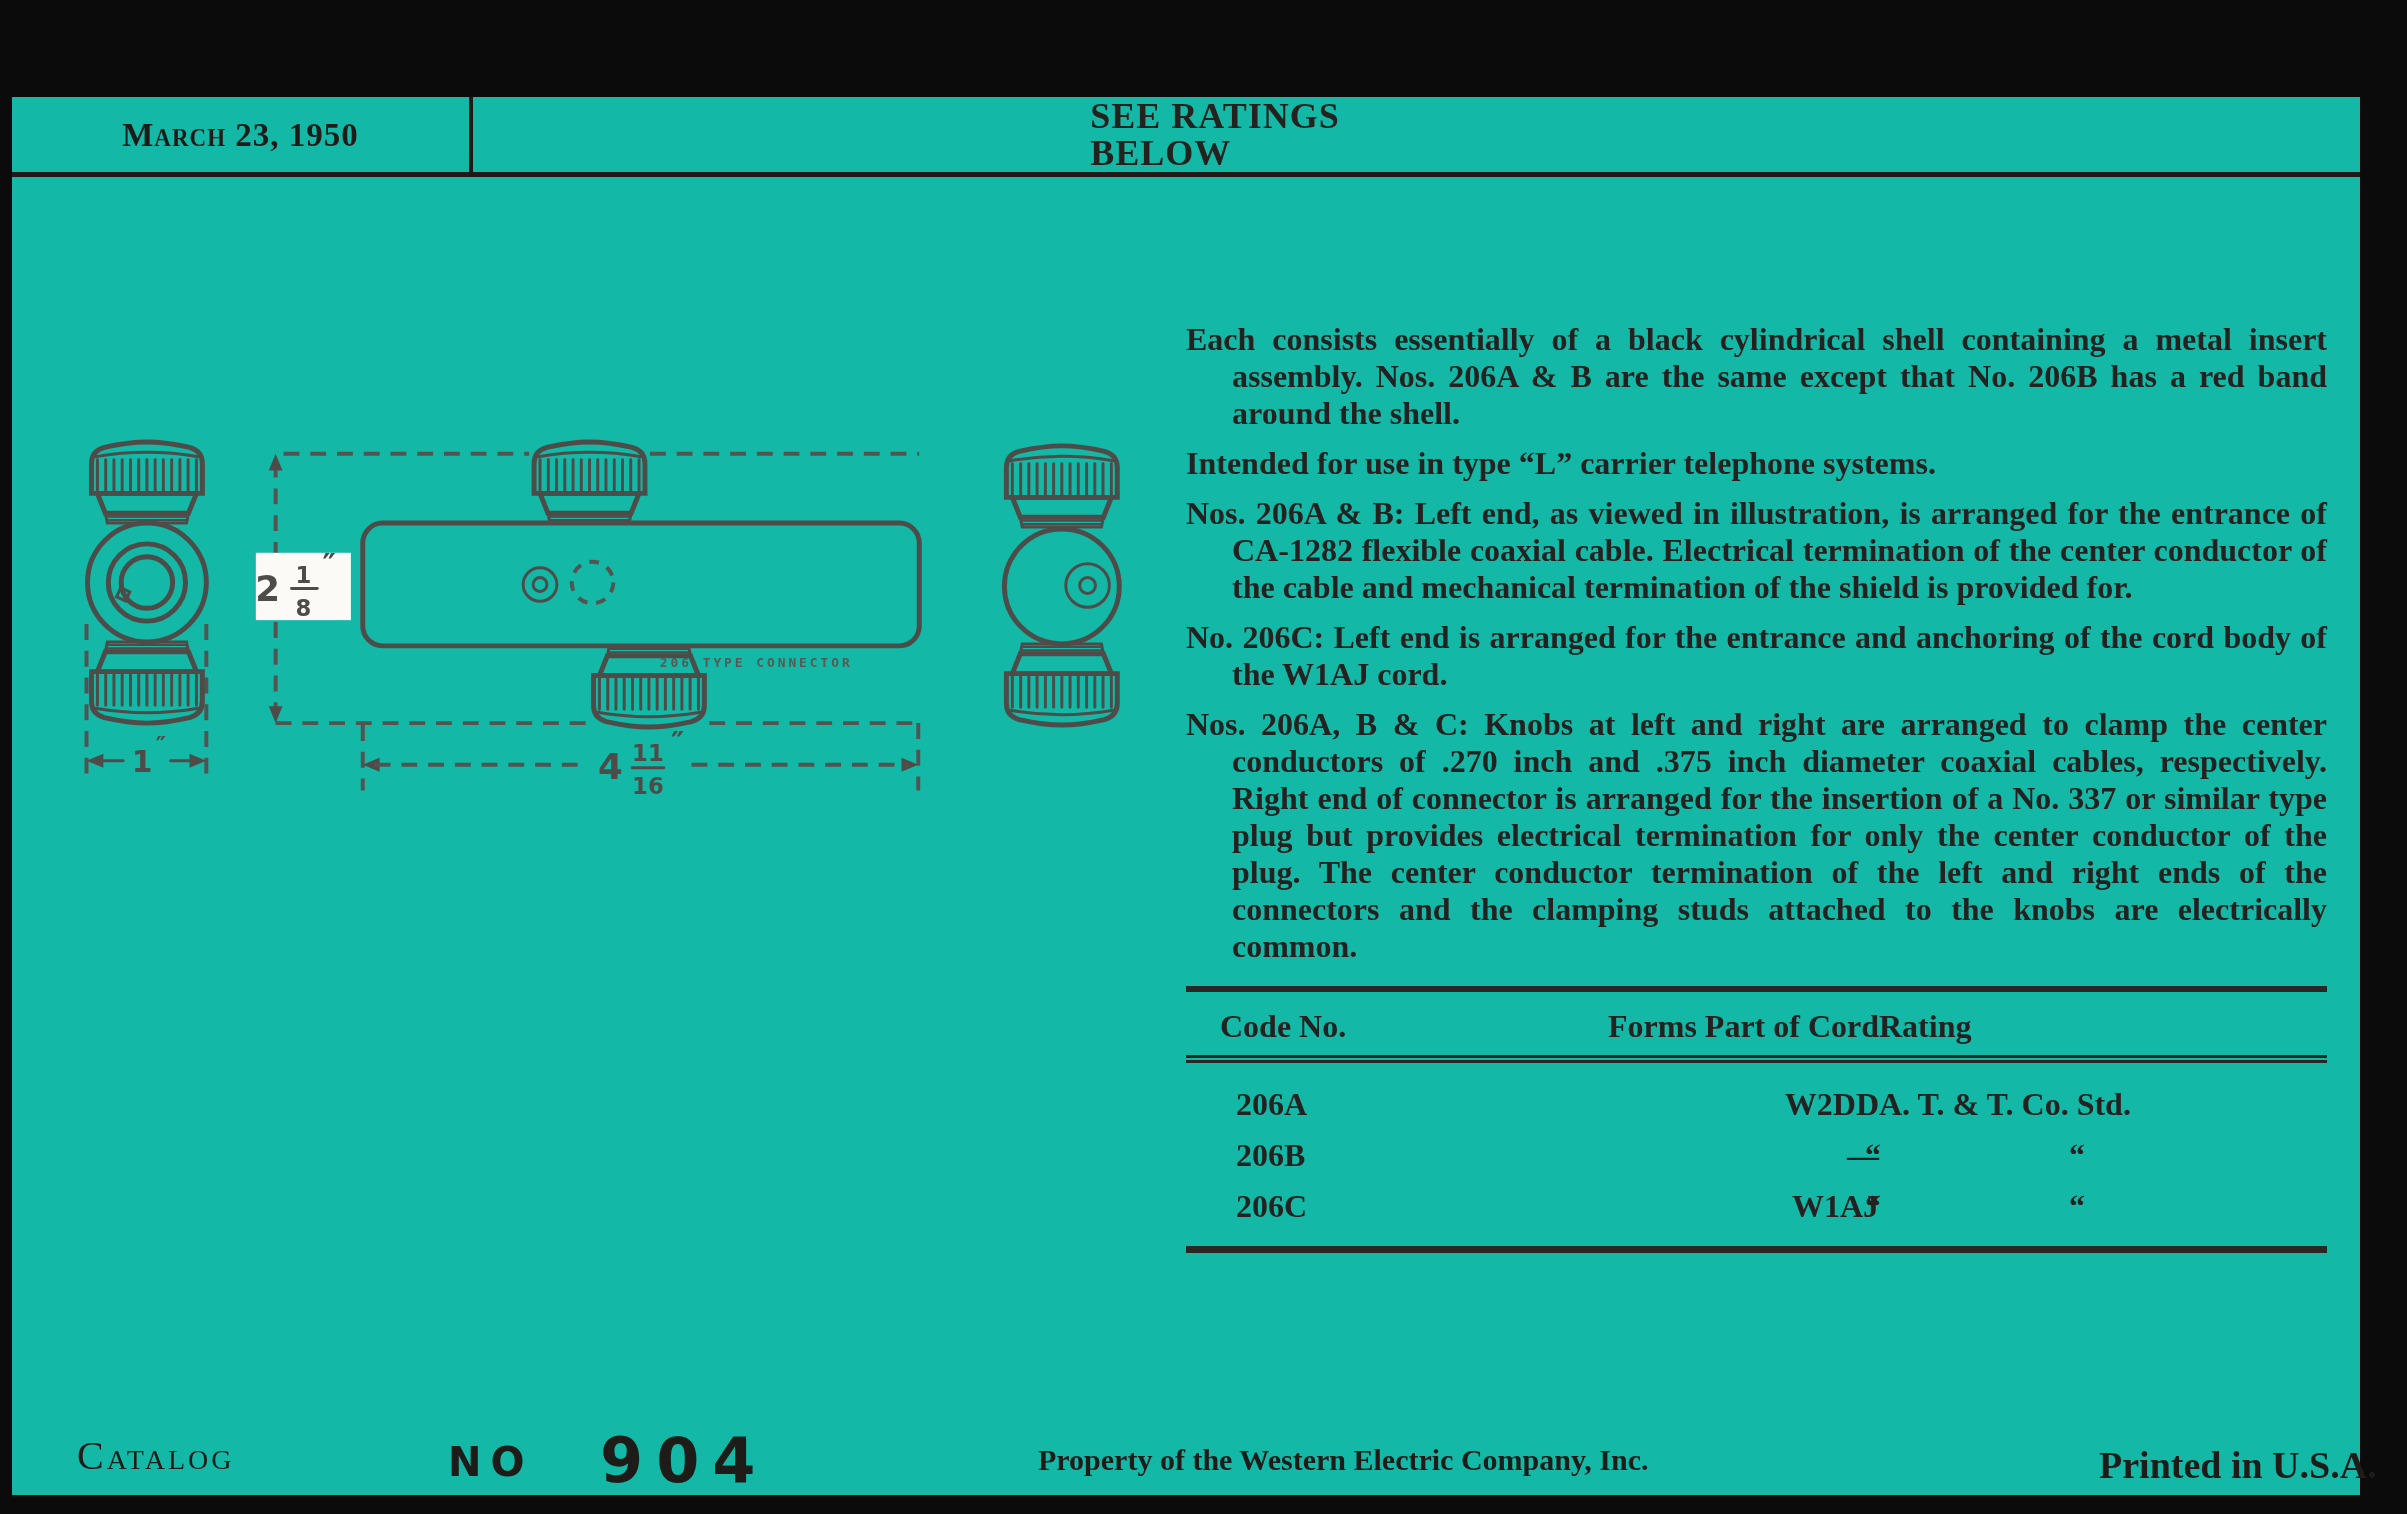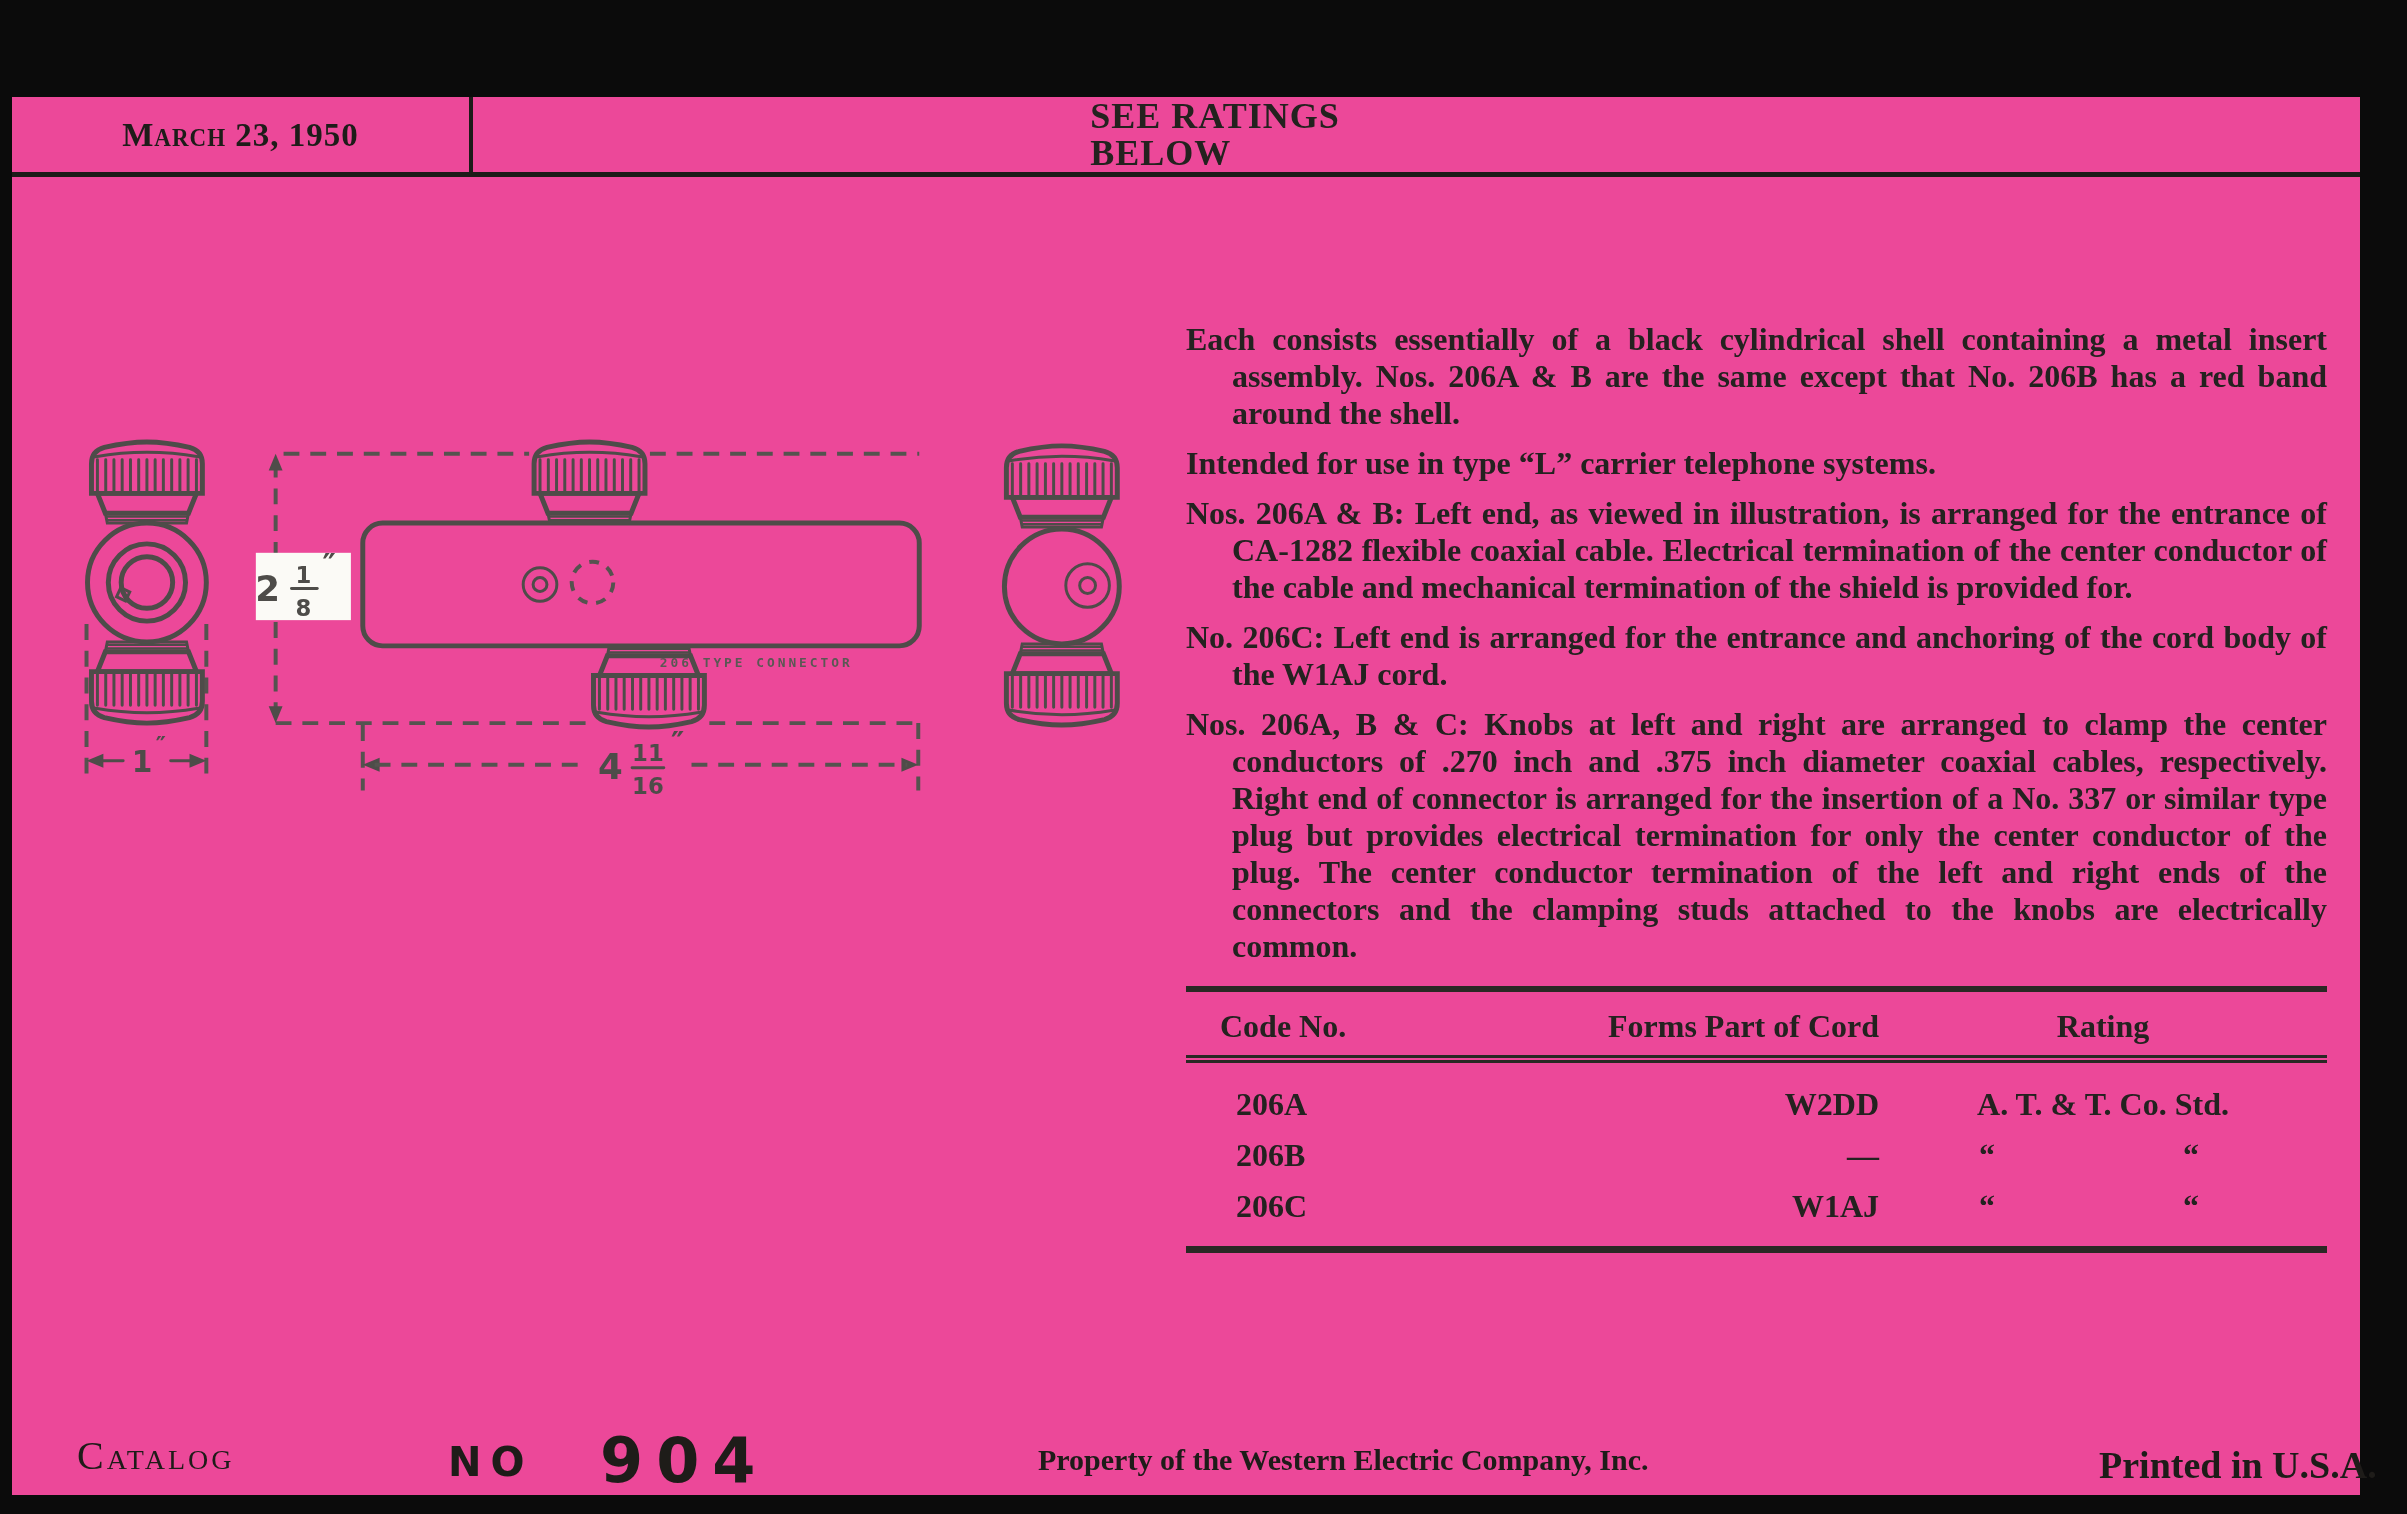--- a/index.html
+++ b/index.html
@@ -4,21 +4,21 @@
 <style>
   html,body{margin:0;padding:0;}
   body{
     width:2408px;height:1515px;position:relative;overflow:hidden;
     background:#0b0b0b;
     font-family:"Liberation Serif","DejaVu Serif",serif;
     color:#1e1c19;
   }
   .page{
     position:absolute;left:12px;top:97px;width:2348px;height:1398px;
-    background:#ec4899;
+    background:#14b8a6;
   }
   
   .hdr{
     position:absolute;left:0;top:0;width:100%;height:75px;
     border-bottom:5px solid #1d1b18;
     display:grid;grid-template-columns:457px 1fr 403px;
   }
   .hdr-cell{display:flex;align-items:center;justify-content:center;}
   .hdr-cell.mid,.hdr-cell.right{border-left:4px solid #1d1b18;}
   .hdr-date{
@@ -47,21 +47,21 @@
     border-top:6px solid #2a2824;border-bottom:7px solid #2a2824;
     font-size:32px;font-weight:bold;color:#242220;
   }
   .trow{display:grid;grid-template-columns:277px 416px 1fr;align-items:baseline;}
   .trow.head{padding:16px 0 10px 0;border-bottom:8px double #2a2824;}
   .trow.first{margin-top:16px;}
   .trow.data{padding:7px 0;}
   .tbl .c1{padding-left:34px;}
   .trow.data .c1{padding-left:50px;}
   .tbl .c2{text-align:right;}
-  .tbl .c3{text-align:center;position:relative;}
+  .tbl .c3{position:relative;}
   .ditto{display:inline-flex;gap:188px;transform:translateX(-14px);}
   .tbl-pad{height:14px;}
   
   .ft{position:absolute;white-space:nowrap;}
   .ft-catalog{left:65px;top:1335px;font-size:40px;font-weight:normal;
     font-variant:small-caps;letter-spacing:3px;}
   .ft-no{left:436px;top:1342px;font-size:40px;font-weight:bold;
     font-family:"DejaVu Sans",sans-serif;letter-spacing:9px;}
   .ft-num{left:588px;top:1327px;font-size:62px;font-weight:bold;
     font-family:"DejaVu Sans",sans-serif;letter-spacing:13px;}

